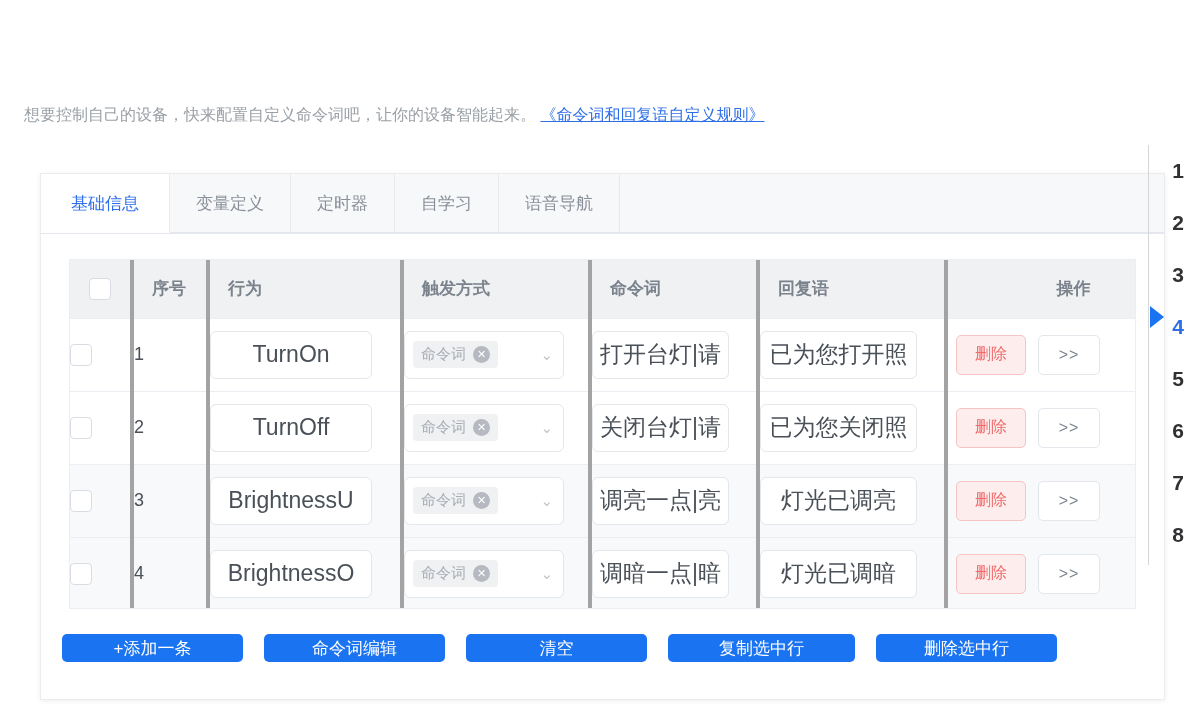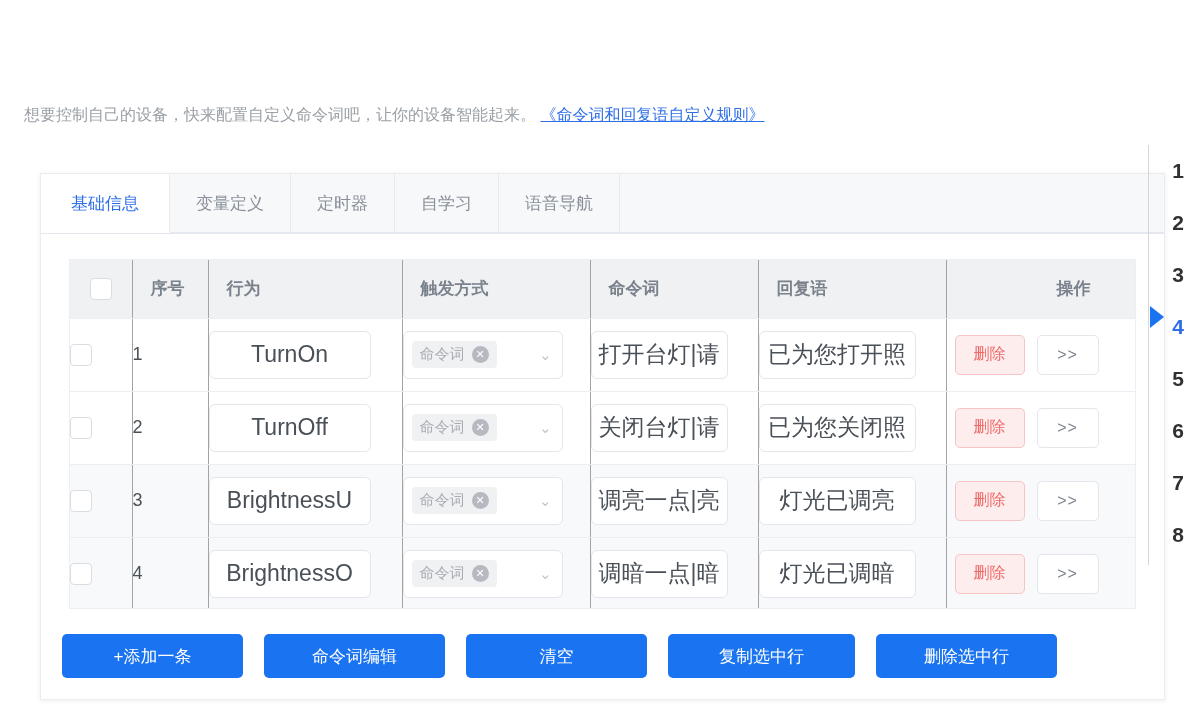--- a/index.html
+++ b/index.html
@@ -35,21 +35,21 @@
     padding: 0 26px; position: relative; white-space: nowrap;
   }
   .tab:first-child { padding: 0 30px; }
   .tab.active { color: #2e6fe8; background: #ffffff; border-bottom-color: #ffffff; }
   .tabs-filler { flex: 1; background: #f7f8fa; border-bottom: 1px solid #e4e7ed; }
 
   
   .table-wrap { position: relative; margin: 25px 28px 0 28px; height: 350px; overflow: hidden; border: 1px solid #ebeef2; }
   table.grid { border-collapse: collapse; table-layout: fixed; width: 1131px; }
   table.grid th, table.grid td {
-    border-right: 1px solid #a3a3a3; border-bottom: 1px solid #ebeef2;
+    border-right: 4px solid #a3a3a3; border-bottom: 1px solid #ebeef2;
     padding: 0; text-align: left; vertical-align: middle;
   }
   table.grid thead th {
     background: #f0f1f3; height: 58px; color: #7a828c; font-size: 17px; font-weight: bold;
     padding-left: 18px;
   }
   table.grid thead th.th-check { padding-left: 0; text-align: center; }
   table.grid thead th.th-op { text-align: center; padding-left: 0; }
   table.grid tbody tr { height: 73px; background: #ffffff; }
   table.grid tbody tr.alt { background: #f7f9fb; }
@@ -105,21 +105,21 @@
     border-radius: 5px; font-size: 16px; cursor: pointer; font-family: inherit;
   }
   .btn-more {
     width: 62px; height: 40px; border: 1px solid #e3e6eb; background: #fff; color: #7a828c;
     border-radius: 5px; font-size: 16px; cursor: pointer; font-family: inherit; letter-spacing: 1px;
   }
 
   
   .footer { position: absolute; left: 62px; top: 634px; display: flex; gap: 21px; }
   .fbtn {
-    height: 44px; background: #1a73f0; color: #fff; border: none; border-radius: 5px;
+    height: 28px; background: #1a73f0; color: #fff; border: none; border-radius: 5px;
     font-size: 17px; cursor: pointer; font-family: inherit; padding: 0 12px;
   }
   .fb0 { width: 181px; } .fb1 { width: 181px; } .fb2 { width: 181px; }
   .fb3 { width: 187px; } .fb4 { width: 181px; }
 
   
   .rail { position: absolute; right: 0; top: 145px; width: 26px; }
   .rail-item {
     height: 52px; display: flex; align-items: center; justify-content: center;
     font-size: 21px; font-weight: bold; color: #303133; cursor: pointer;

